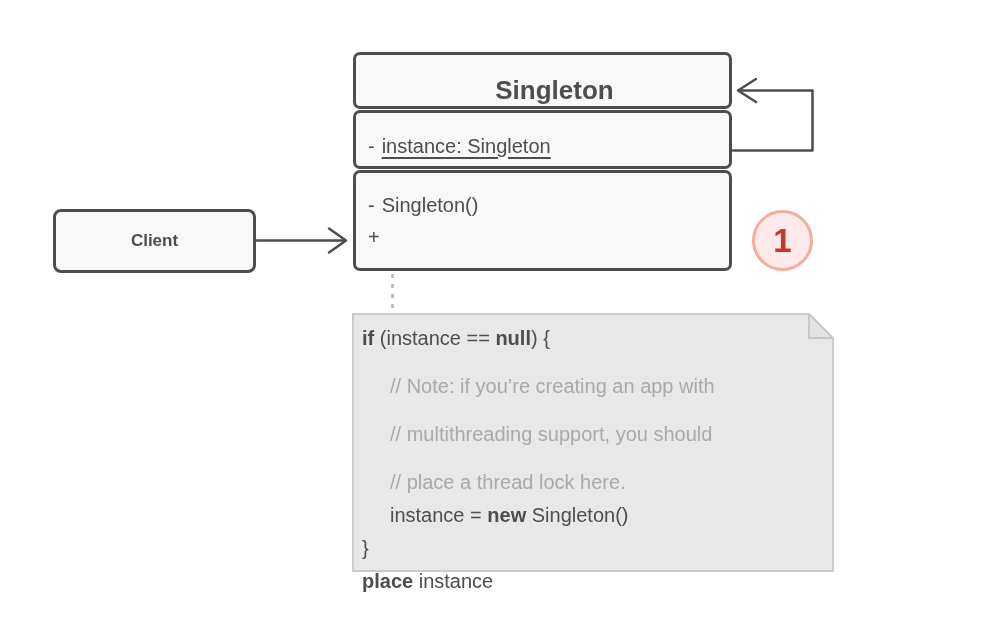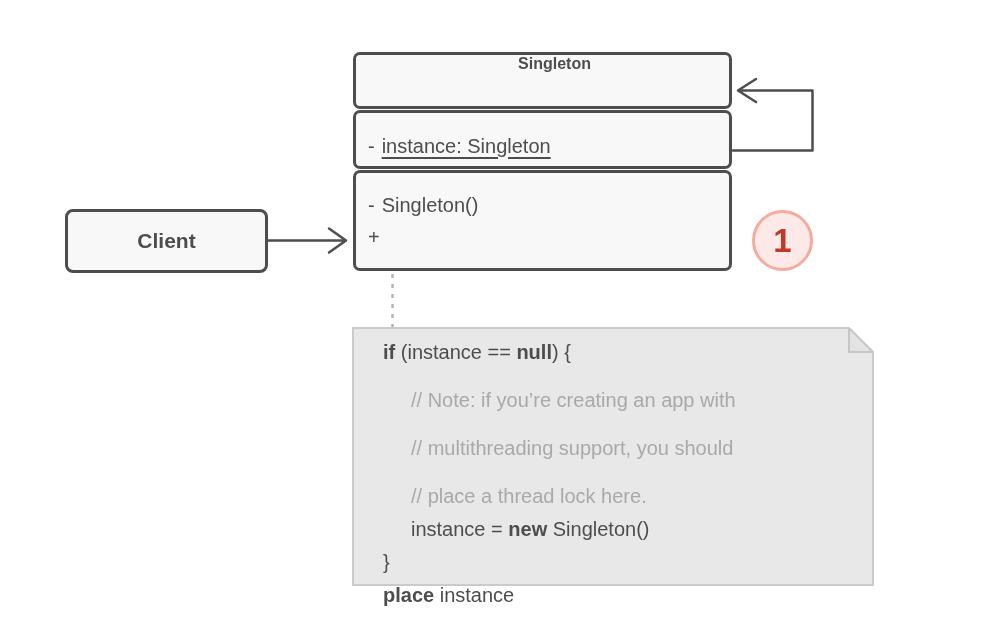--- a/index.html
+++ b/index.html
@@ -19,30 +19,30 @@
     font-family:"Liberation Sans","DejaVu Sans",sans-serif;color:var(--ink);}
   .canvas{position:relative;width:998px;height:620px;background:var(--page-bg);}
 
   .connectors{position:absolute;left:0;top:0;pointer-events:none;}
 
   
   .client-box{
     position:absolute;left:53px;top:209px;width:203px;height:64px;
     background:var(--box-fill);border:3px solid var(--ink);border-radius:8px;
     display:flex;align-items:center;justify-content:center;
-    font-weight:bold;font-size:21px;margin-left:12px;
+    font-weight:bold;font-size:17px;
   }
   .class-box{position:absolute;left:353px;top:52px;width:379px;}
   .compartment{
     background:var(--box-fill);border:3px solid var(--ink);border-radius:7px;
     width:100%;
   }
   .compartment.title{
-    height:57px;display:flex;align-items:flex-start;justify-content:center;
-    font-weight:bold;font-size:16px;padding-left:24px;
+    height:57px;display:flex;align-items:flex-end;justify-content:center;
+    font-weight:bold;font-size:26px;padding-left:24px;
   }
   .compartment.fields{
     margin-top:1px;height:59px;display:flex;flex-direction:column;justify-content:center;
     padding:0 12px;font-size:20px;
   }
   .compartment.methods{
     margin-top:1px;height:101px;display:flex;flex-direction:column;justify-content:center;
     padding:4px 12px;font-size:20px;
   }
   .member{display:flex;align-items:baseline;line-height:32px;white-space:pre;}
@@ -52,23 +52,23 @@
   
   .badge{
     position:absolute;left:752px;top:210px;width:61px;height:61px;border-radius:50%;
     background:var(--badge-bg);border:3px solid var(--badge-border);
     display:flex;align-items:center;justify-content:center;
     color:var(--badge-text);font-weight:bold;font-size:33px;
   }
 
   
   .note{
-    position:absolute;left:352px;top:327px;width:522px;height:259px;
+    position:absolute;left:352px;top:313px;width:482px;height:259px;
     background:var(--note-bg);border:2px solid var(--note-border);
-    padding:7px 29px;font-size:20px;
+    padding:7px 8px;font-size:20px;
   }
   .code .line{line-height:33px;white-space:pre;}
   .code .line span,.code .line b{white-space:pre;}
   .code .indent{padding-left:28px;}
   .code .comment{color:var(--comment-text);margin-top:15px;}
   .fold-cut{
     position:absolute;top:-2px;right:-2px;width:0;height:0;
     border-top:26px solid var(--page-bg);border-left:26px solid transparent;
   }
   .fold{position:absolute;top:-2px;right:-2px;}

